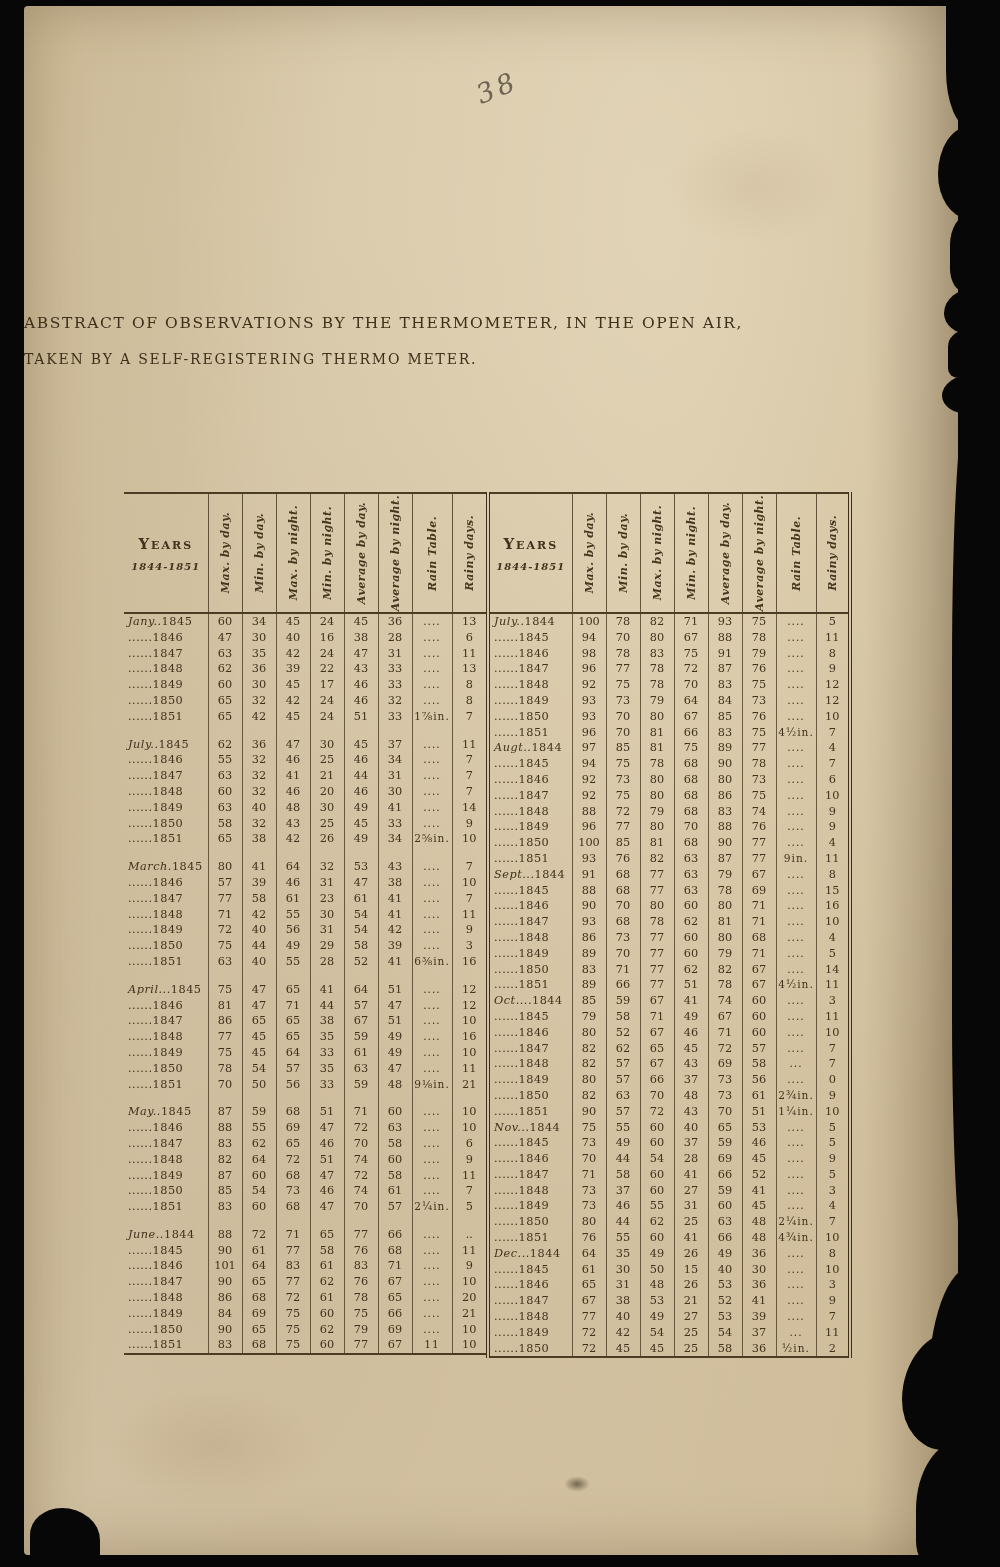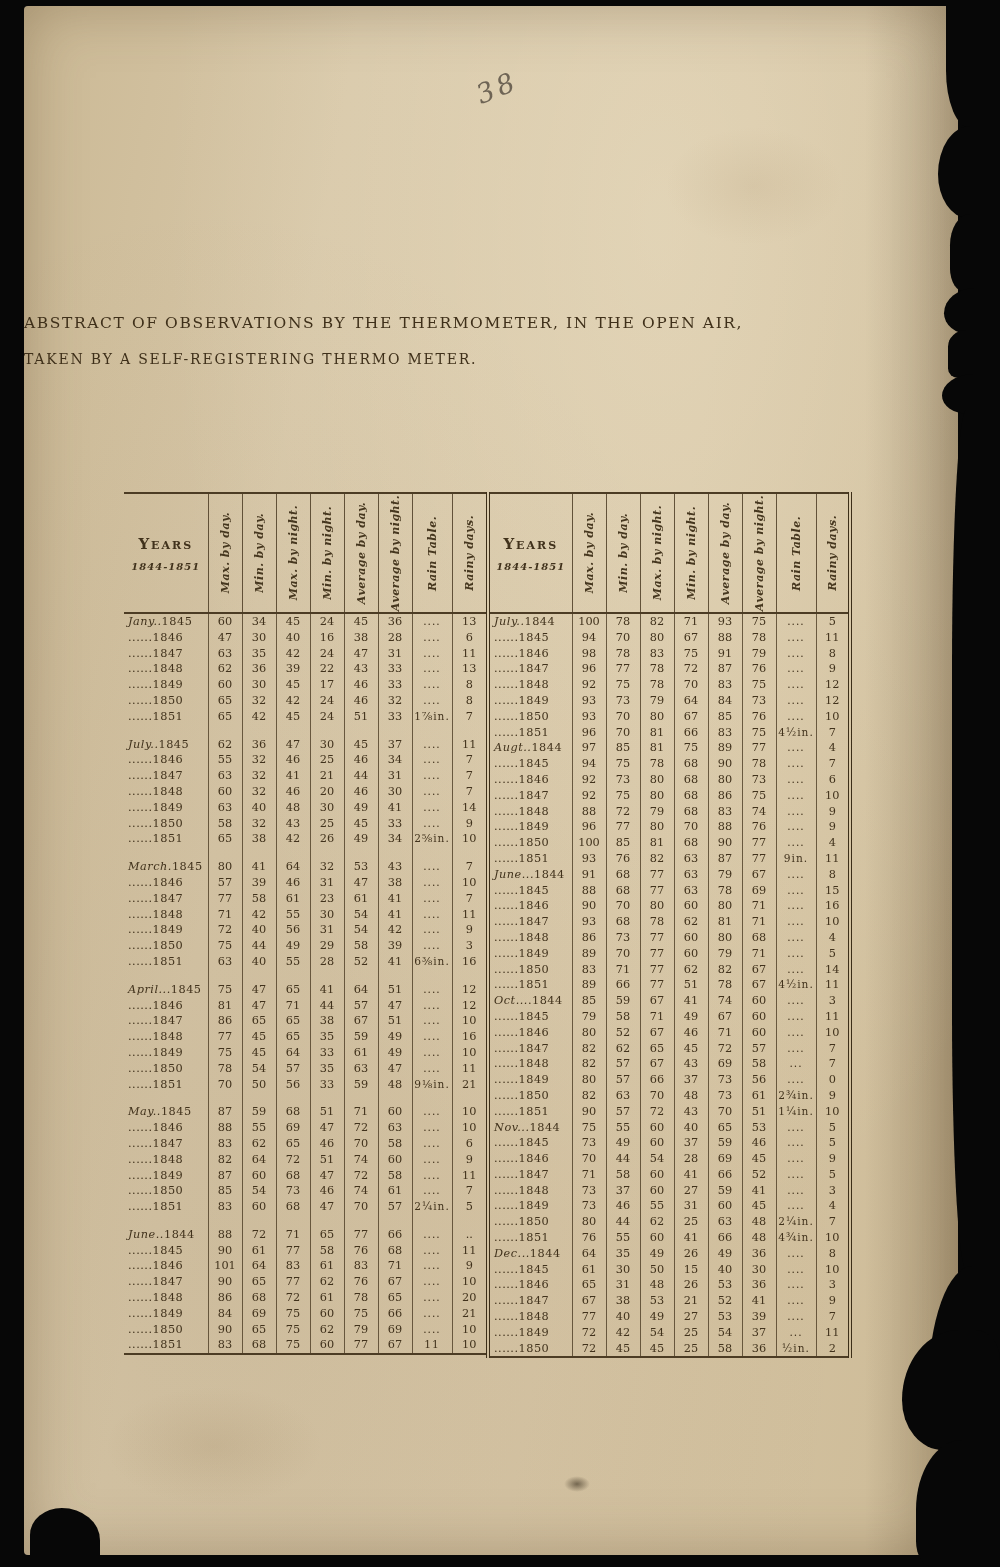--- a/index.html
+++ b/index.html
@@ -873,21 +873,21 @@
               <td>93</td>
               <td>76</td>
               <td>82</td>
               <td>63</td>
               <td>87</td>
               <td>77</td>
               <td class="rain">9in.</td>
               <td>11</td>
             </tr>
             <tr>
-              <td><i>June...</i>1844</td>
+              <td><i>Sept...</i>1844</td>
               <td>91</td>
               <td>68</td>
               <td>77</td>
               <td>63</td>
               <td>79</td>
               <td>67</td>
               <td class="rain">....</td>
               <td>8</td>
             </tr>
             <tr>

